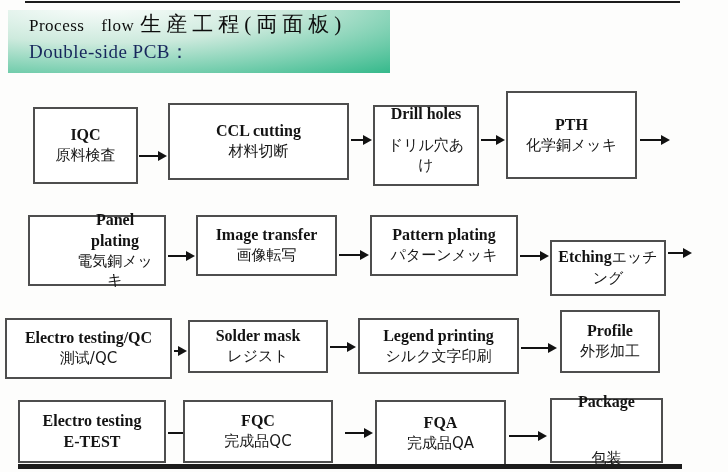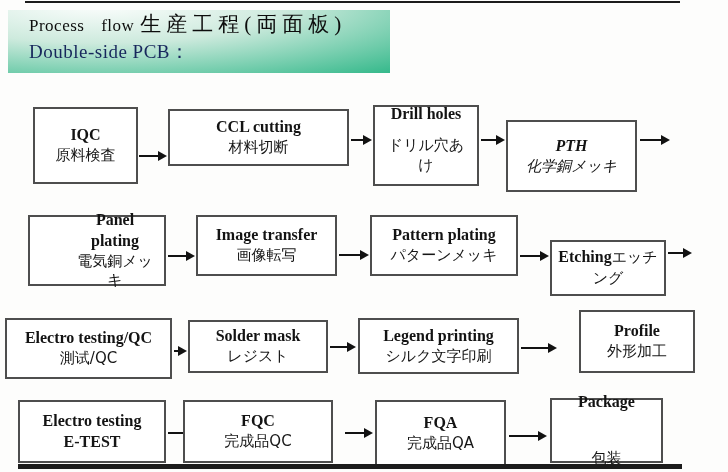--- a/index.html
+++ b/index.html
@@ -75,33 +75,33 @@
     font-family:"Liberation Serif", serif;
     font-weight:bold; font-size:16px;
   }
   .wrap-inline { display:block; }
   .wrap-inline .flow-text { display:block; width:100%; }
   .wrap-inline .en, .wrap-inline .sub { display:inline; }
   .r1b3 .sub { max-width:5.4em; margin:12px auto; }
 
   
   .r1b1 { left:33px;  top:107px; width:105px; height:77px; }
-  .r1b2 { left:168px; top:109px; width:181px; height:57px; }
+  .r1b2 { left:168px; top:103px; width:181px; height:77px; }
   .r1b3 { left:373px; top:105px; width:106px; height:81px; }
-  .r1b4 { left:506px; top:120px; width:131px; height:72px;font-style:italic; }
+  .r1b4 { left:506px; top:91px; width:131px; height:88px; }
   
   .r2b1 { left:28px;  top:215px; width:138px; height:71px;padding-left:40px; }
   .r2b2 { left:196px; top:215px; width:141px; height:61px; }
   .r2b3 { left:370px; top:215px; width:148px; height:61px; }
   .r2b4 { left:550px; top:216px; width:116px; height:56px; display:flex;margin-top:24px; }
   
   .r3b1 { left:5px;   top:318px; width:167px; height:61px; }
   .r3b2 { left:188px; top:320px; width:140px; height:53px; }
   .r3b3 { left:358px; top:318px; width:161px; height:56px; }
-  .r3b4 { left:560px; top:310px; width:116px; height:63px;margin-left:19px; }
+  .r3b4 { left:560px; top:310px; width:100px; height:63px; }
   
   .r4b1 { left:18px;  top:400px; width:148px; height:63px; }
   .r4b2 { left:183px; top:400px; width:150px; height:63px; }
   .r4b3 { left:375px; top:400px; width:131px; height:66px; }
   .r4b4 { left:550px; top:398px; width:113px; height:65px;gap:36px; }
 
   
   .arrow {
     position:absolute; height:12px;
     display:flex; align-items:center;

